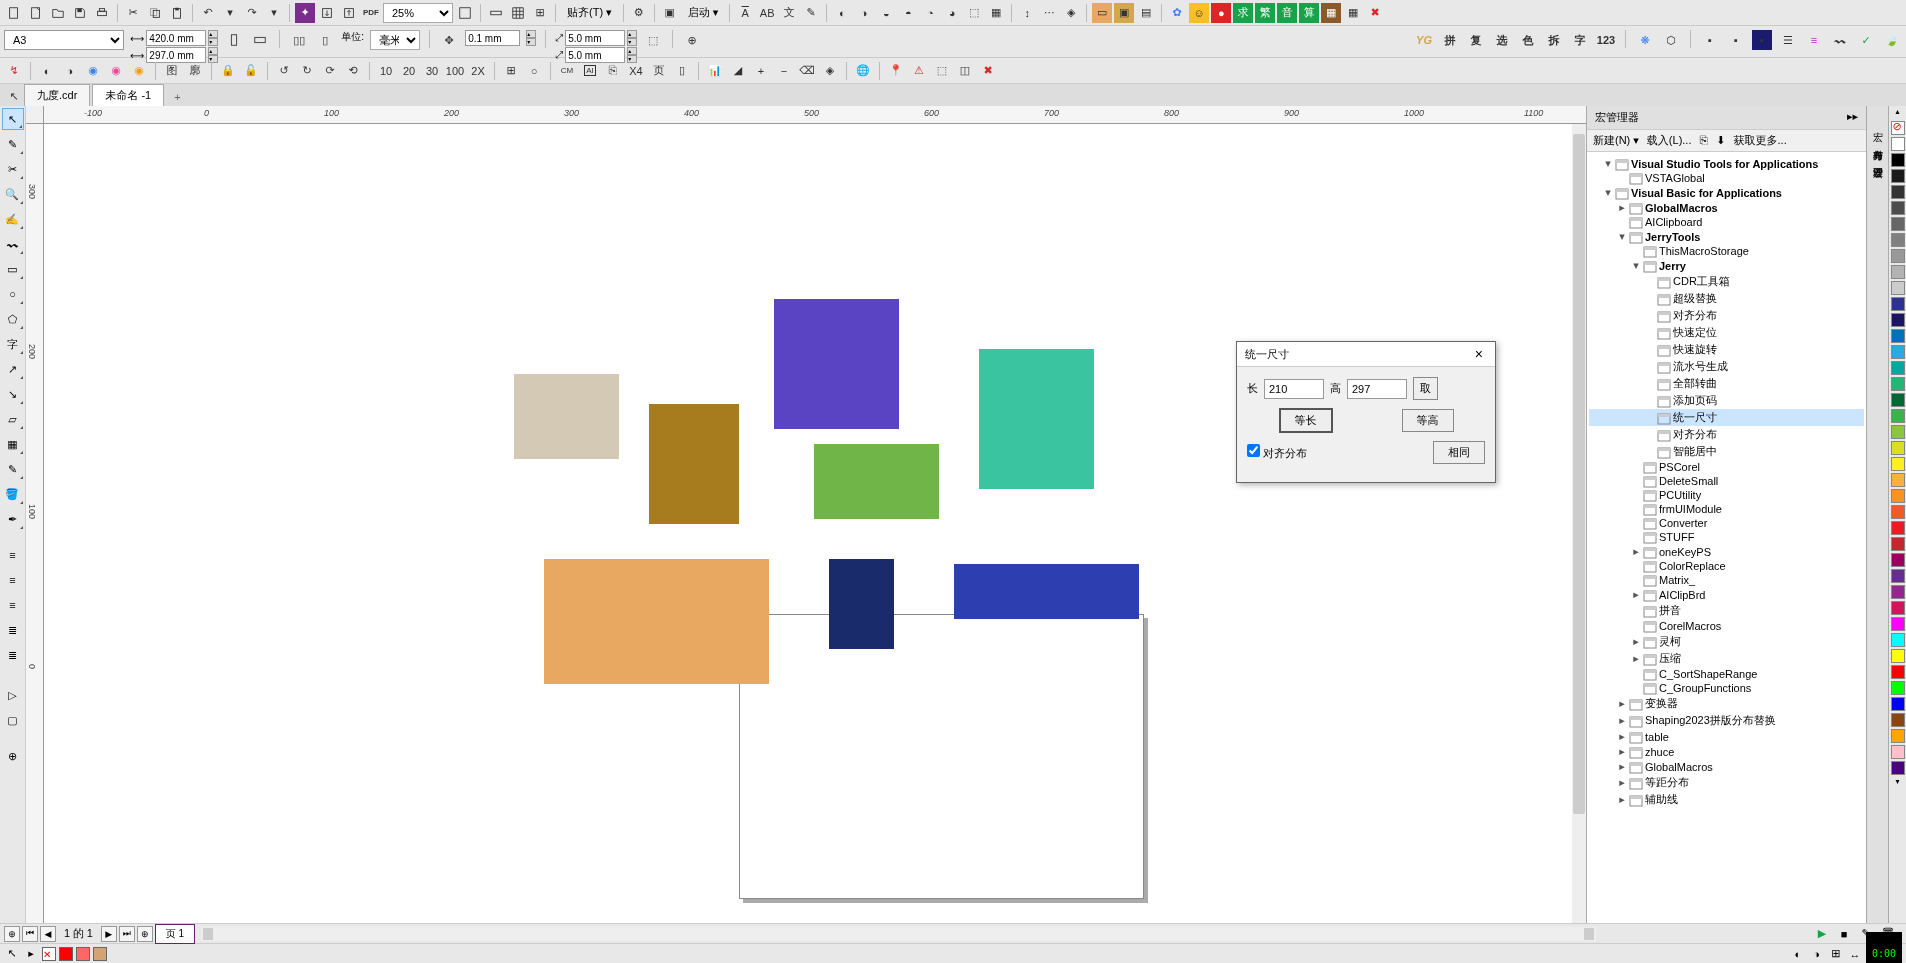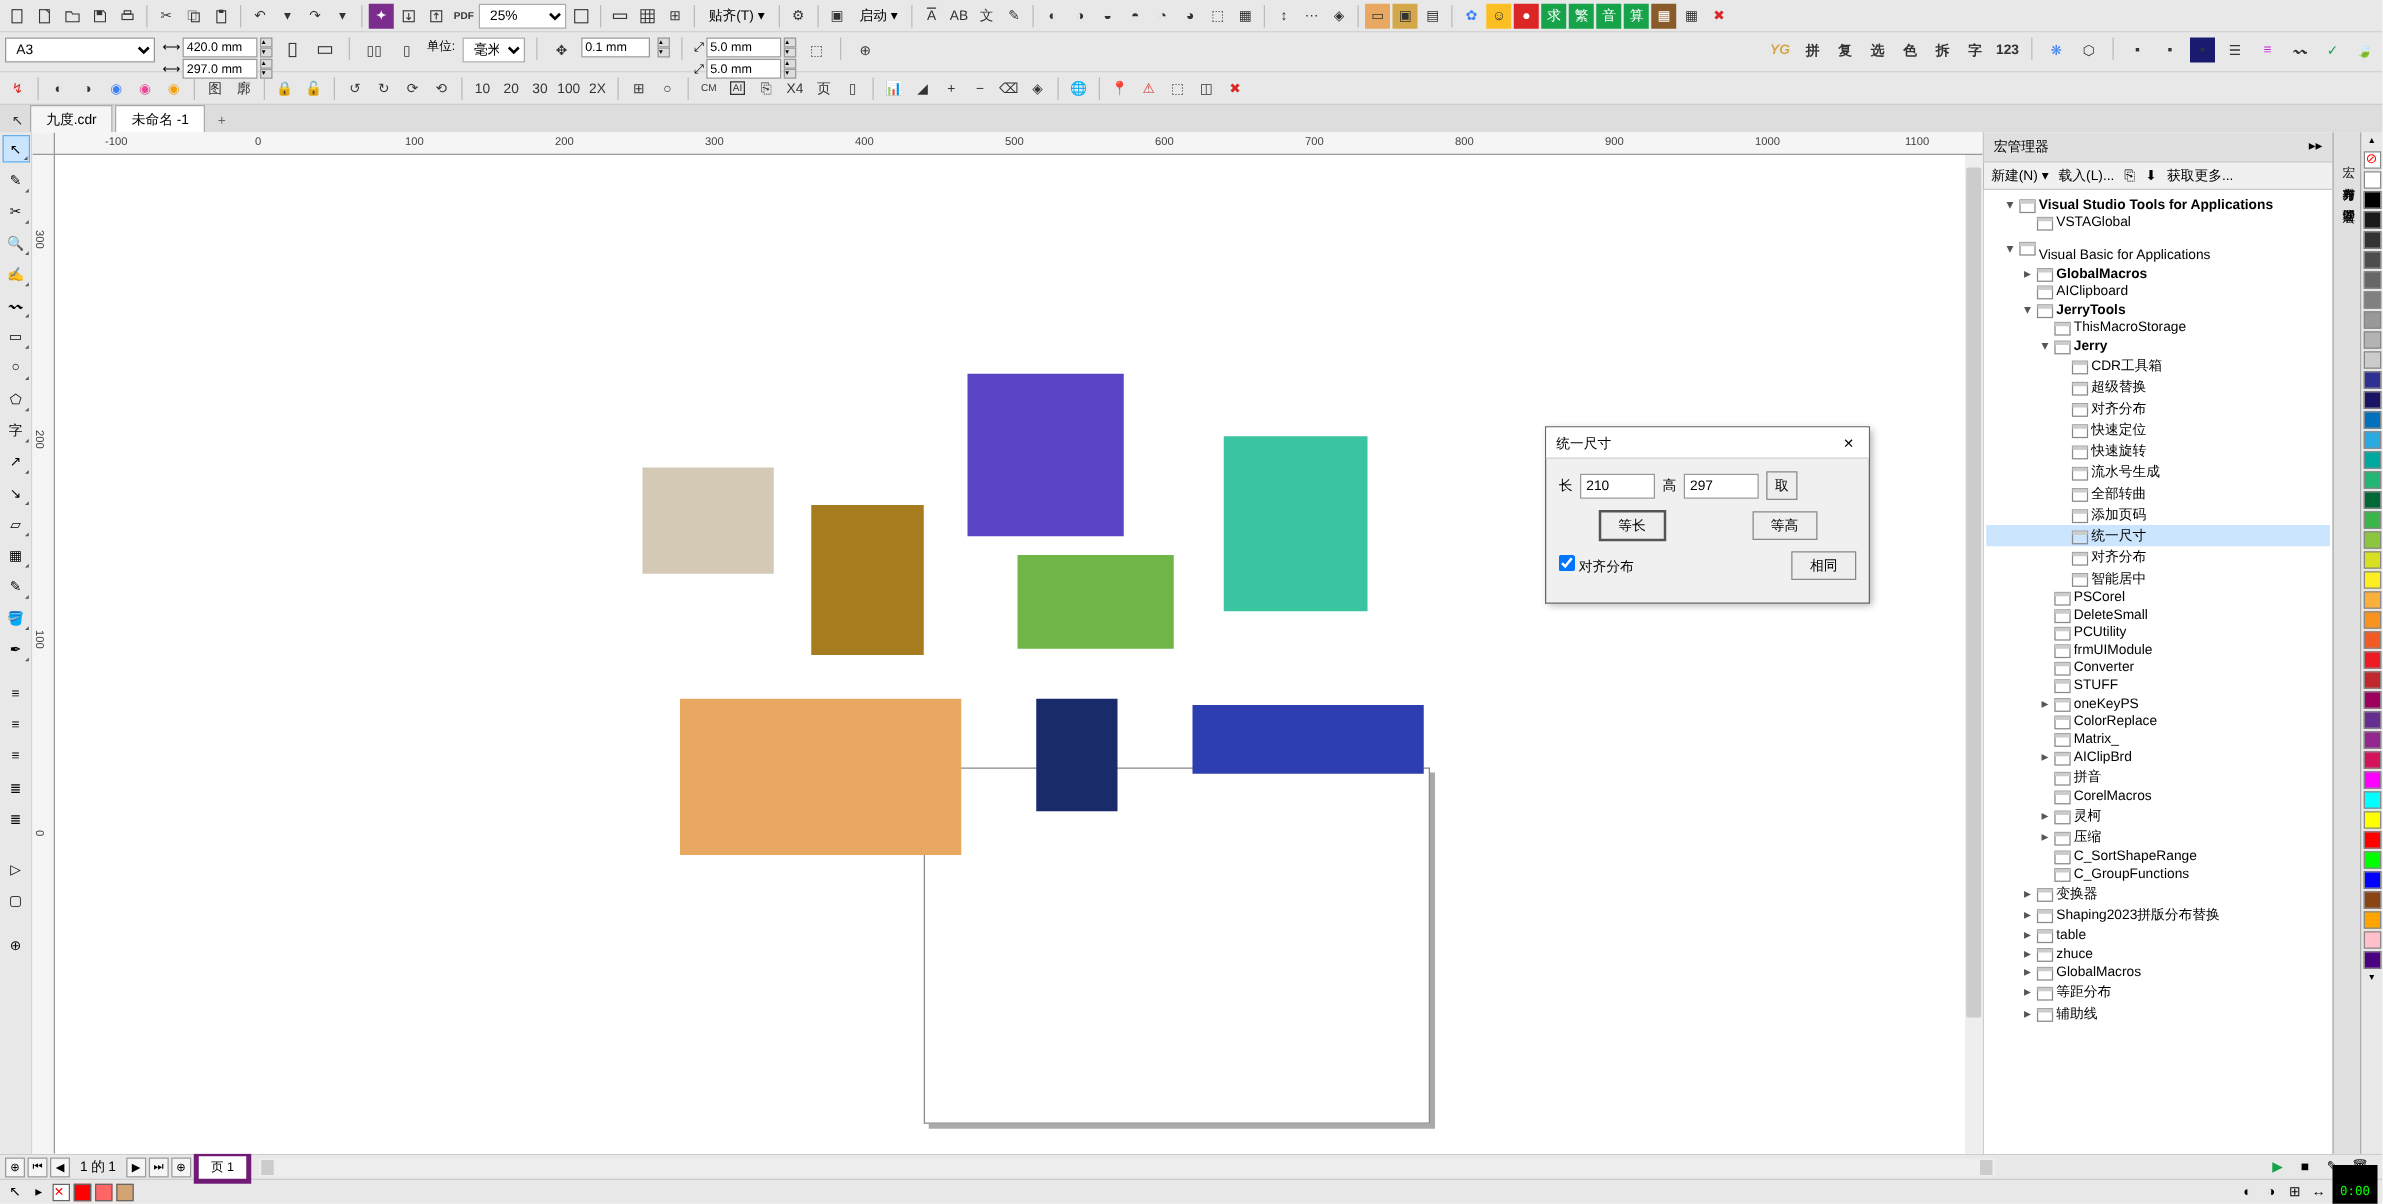--- a/index.html
+++ b/index.html
@@ -36,21 +36,21 @@
 
 
 .toolbox { width: 26px; background: #e8e8e8; border-right: 1px solid #ccc; display: flex; flex-direction: column; padding: 2px 0; gap: 3px; }
 .tool-btn { width: 22px; height: 22px; margin: 0 auto; display: flex; align-items: center; justify-content: center; cursor: pointer; position: relative; }
 .tool-btn.active { background: #cce5ff; border: 1px solid #66afe9; }
 .tool-btn::after { content: ''; position: absolute; bottom: 1px; right: 1px; width: 0; height: 0; border-left: 3px solid transparent; border-bottom: 3px solid #555; }
 .tool-btn.no-fly::after { display: none; }
 
 
 .canvas-container { flex: 1; position: relative; background: #fff; overflow: hidden; }
-.ruler-h { position: absolute; top: 0; left: 18px; right: 0; height: 18px; background: #f5f5f5; border-bottom: 1px solid #999; font-size: 9px; color: #555; overflow: hidden; }
+.ruler-h { position: absolute; top: 0; left: 18px; right: 0; height: 18px; background: #f5f5f5; border-bottom: 1px solid #999; font-size: 9px; color: #555; overflow: hidden; font-style: italic; }
 .ruler-v { position: absolute; top: 18px; left: 0; width: 18px; bottom: 0; background: #f5f5f5; border-right: 1px solid #999; }
 .ruler-corner { position: absolute; top: 0; left: 0; width: 18px; height: 18px; background: #f0f0f0; border-right: 1px solid #999; border-bottom: 1px solid #999; }
 .ruler-tick { position: absolute; font-size: 9px; color: #444; }
 .canvas { position: absolute; top: 18px; left: 18px; right: 0; bottom: 0; background: #fff; }
 .page-shadow { position: absolute; background: #aaa; }
 .page { position: absolute; background: #fff; border: 1px solid #888; }
 .shape { position: absolute; }
 .scrollbar-v { position: absolute; right: 0; top: 18px; bottom: 0; width: 14px; background: #eee; }
 .scrollbar-thumb-v { position: absolute; left: 1px; right: 1px; background: #ccc; border-radius: 2px; }
 
@@ -84,21 +84,21 @@
 .docker-tabs { width: 22px; background: #e0e0e0; border-left: 1px solid #aaa; display: flex; flex-direction: column; align-items: center; padding-top: 10px; gap: 2px; }
 .docker-tab { writing-mode: vertical-rl; padding: 8px 2px; cursor: pointer; font-size: 10px; }
 .color-palette { width: 18px; background: #e8e8e8; border-left: 1px solid #aaa; display: flex; flex-direction: column; }
 .color-swatch { width: 14px; height: 14px; margin: 1px auto; border: 1px solid #888; cursor: pointer; }
 .color-nav { width: 14px; height: 12px; margin: 1px auto; text-align: center; font-size: 8px; cursor: pointer; }
 
 
 .page-nav { height: 20px; background: #e8e8e8; border-top: 1px solid #ccc; display: flex; align-items: center; padding: 0 4px; gap: 2px; }
 .page-nav-btn { width: 16px; height: 16px; border: 1px solid #999; background: #f5f5f5; cursor: pointer; display: flex; align-items: center; justify-content: center; font-size: 9px; }
 .page-nav-info { padding: 0 6px; font-size: 10px; }
-.page-tab { padding: 2px 10px; background: #fff; border: 4px solid #701a75; font-size: 10px; cursor: pointer; }
+.page-tab { padding: 2px 10px; background: #fff; border: 1px solid #701a75; font-size: 10px; cursor: pointer; }
 .hscroll { flex: 1; height: 14px; background: #eee; margin: 0 4px; position: relative; }
 
 .status-bar { height: 20px; background: #e8e8e8; border-top: 1px solid #ccc; display: flex; align-items: center; padding: 0 4px; gap: 4px; justify-content: space-between; }
 .status-left { display: flex; align-items: center; gap: 3px; }
 .status-right { display: flex; align-items: center; gap: 3px; }
 .status-swatch { width: 14px; height: 14px; border: 1px solid #666; }
 .status-icon { width: 16px; height: 16px; cursor: pointer; display: flex; align-items: center; justify-content: center; }
 .time-badge { background: #000; color: #0f0; padding: 16px 6px; font-family: monospace; font-size: 10px; }
 
 svg { width: 14px; height: 14px; }
@@ -511,21 +511,21 @@
               <rect x="1" y="1" width="12" height="3" fill="#ccc"></rect>
             </svg></span>
           <span class="tree-label">VSTAGlobal</span>
         </div>
         <div class="tree-node indent-1">
           <span class="tree-toggle">▾</span>
           <span class="tree-icon"><svg viewBox="0 0 14 12">
               <rect x="1" y="1" width="12" height="10" fill="none" stroke="#888"></rect>
               <rect x="1" y="1" width="12" height="3" fill="#ccc"></rect>
             </svg></span>
-          <span class="tree-label" style="font-weight: normal; margin-top: 12px;">Visual Basic for Applications</span>
+          <span class="tree-label" style="font-weight: bold;">Visual Basic for Applications</span>
         </div>
         <div class="tree-node indent-2">
           <span class="tree-toggle">▸</span>
           <span class="tree-icon"><svg viewBox="0 0 14 12">
               <rect x="1" y="1" width="12" height="10" fill="none" stroke="#888"></rect>
               <rect x="1" y="1" width="12" height="3" fill="#ccc"></rect>
             </svg></span>
           <span class="tree-label" style="font-weight: bold;">GlobalMacros</span>
         </div>
         <div class="tree-node indent-2">

